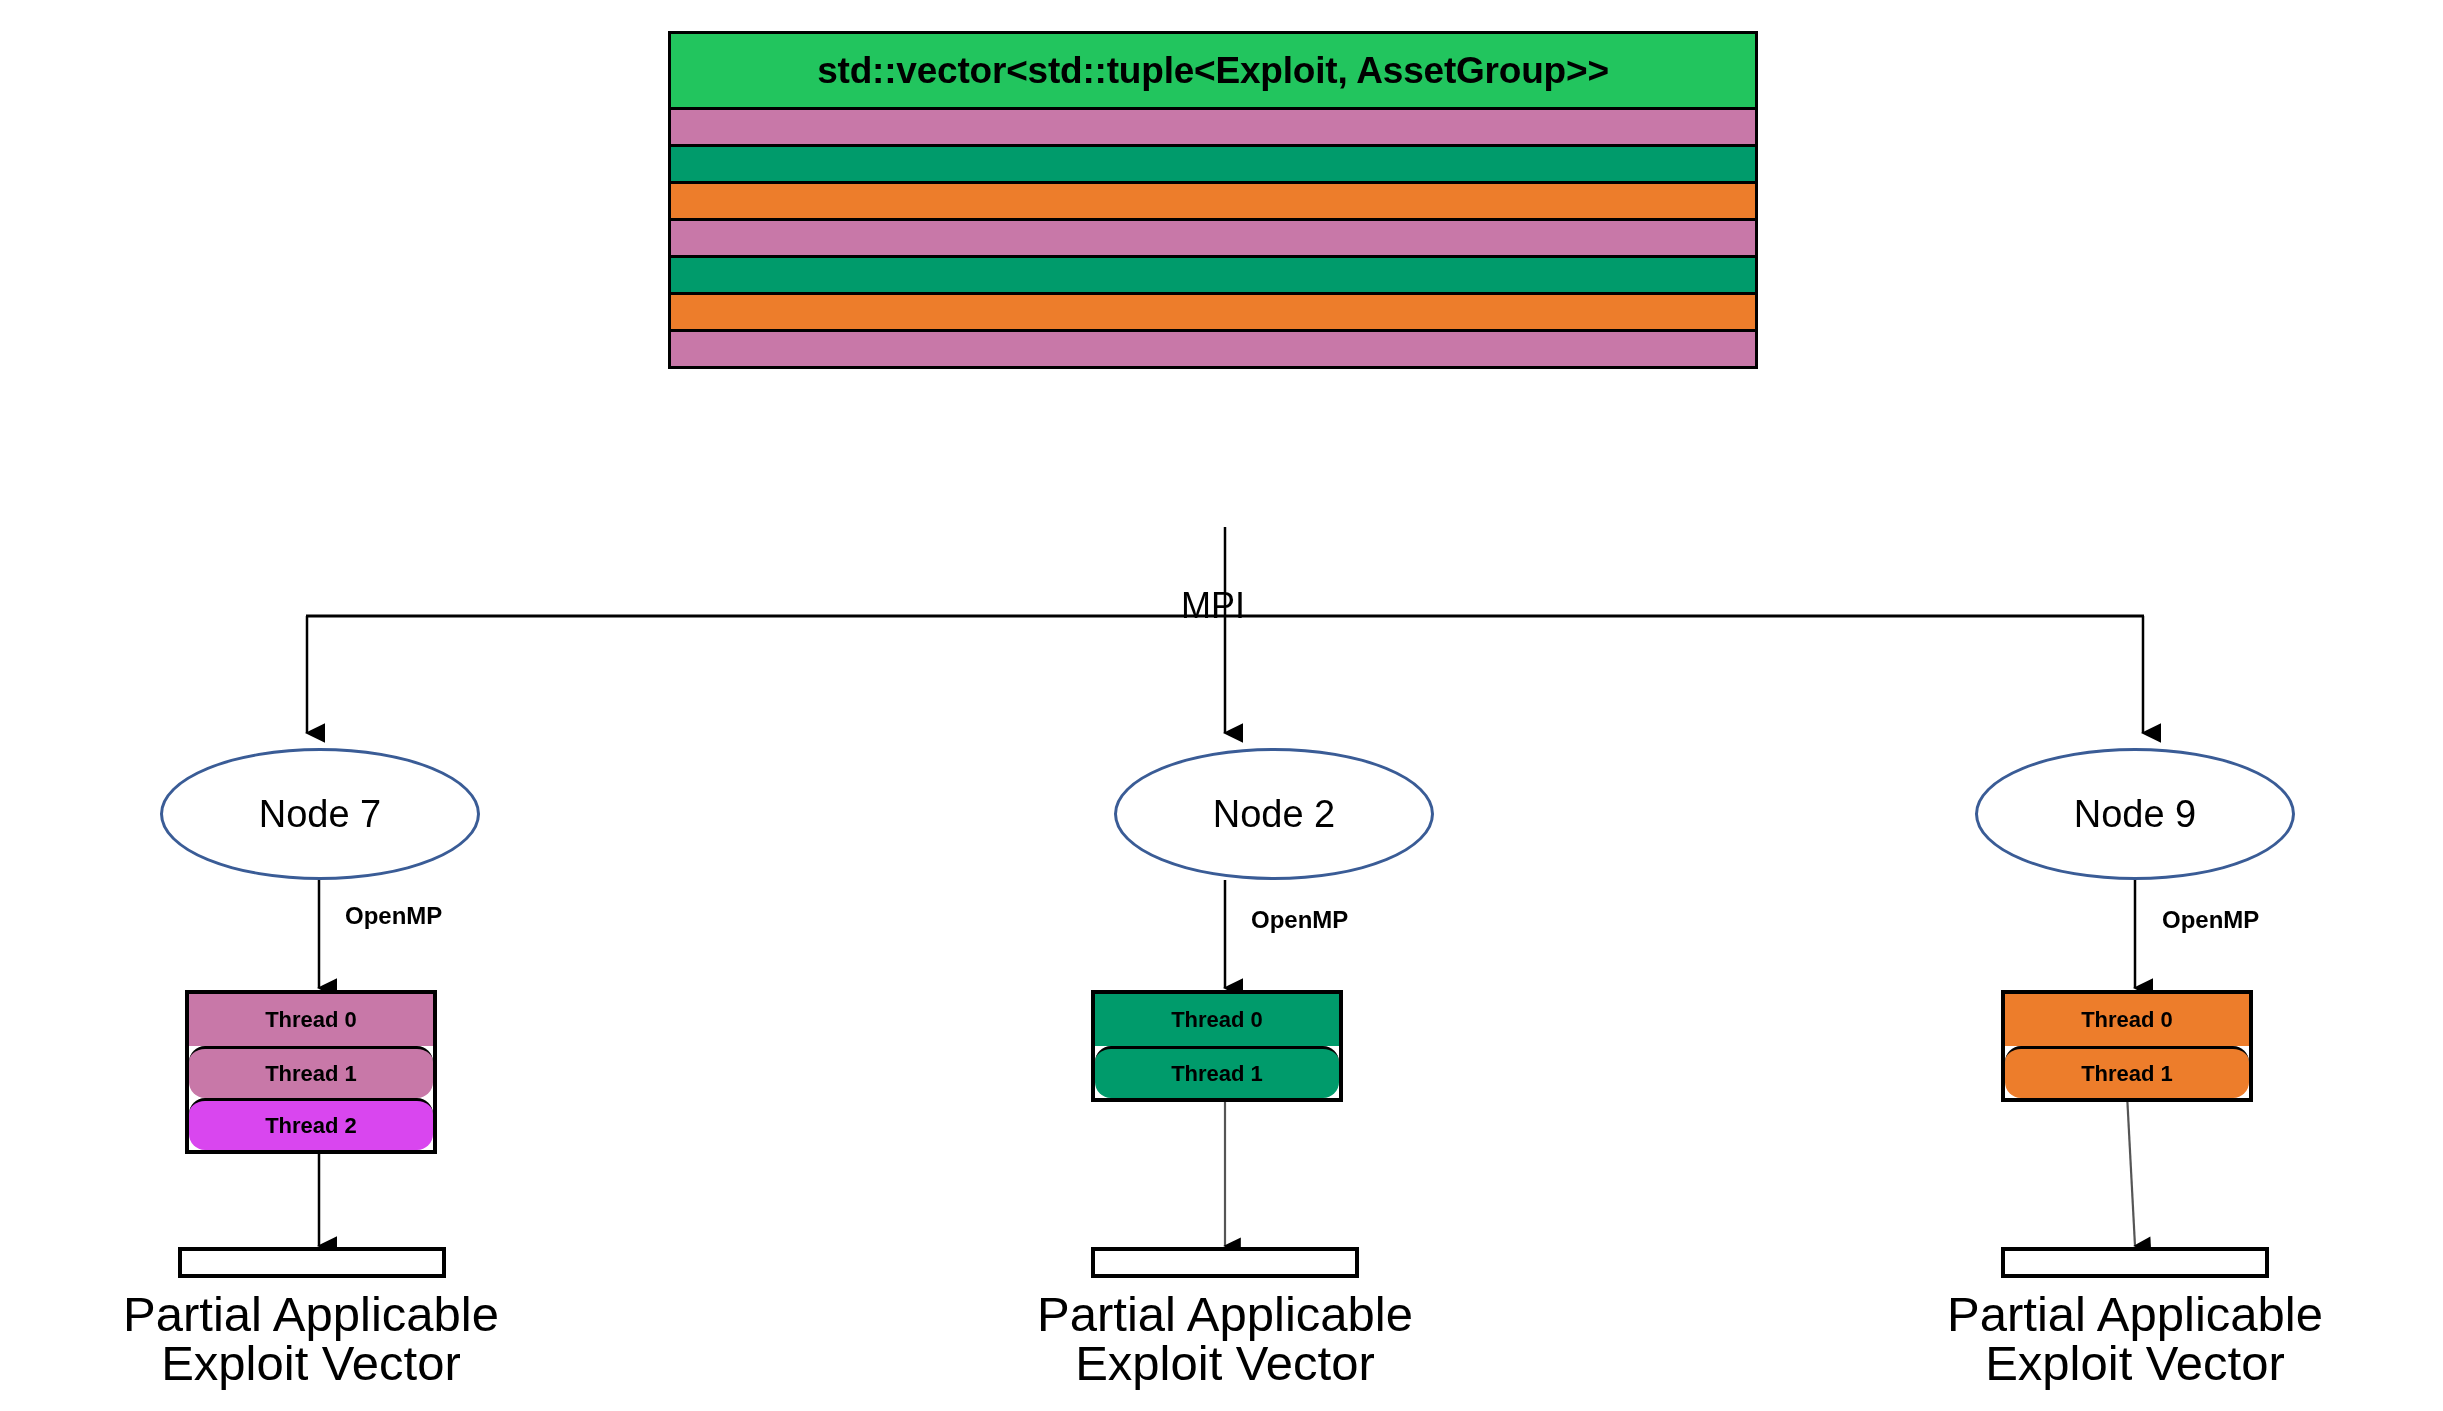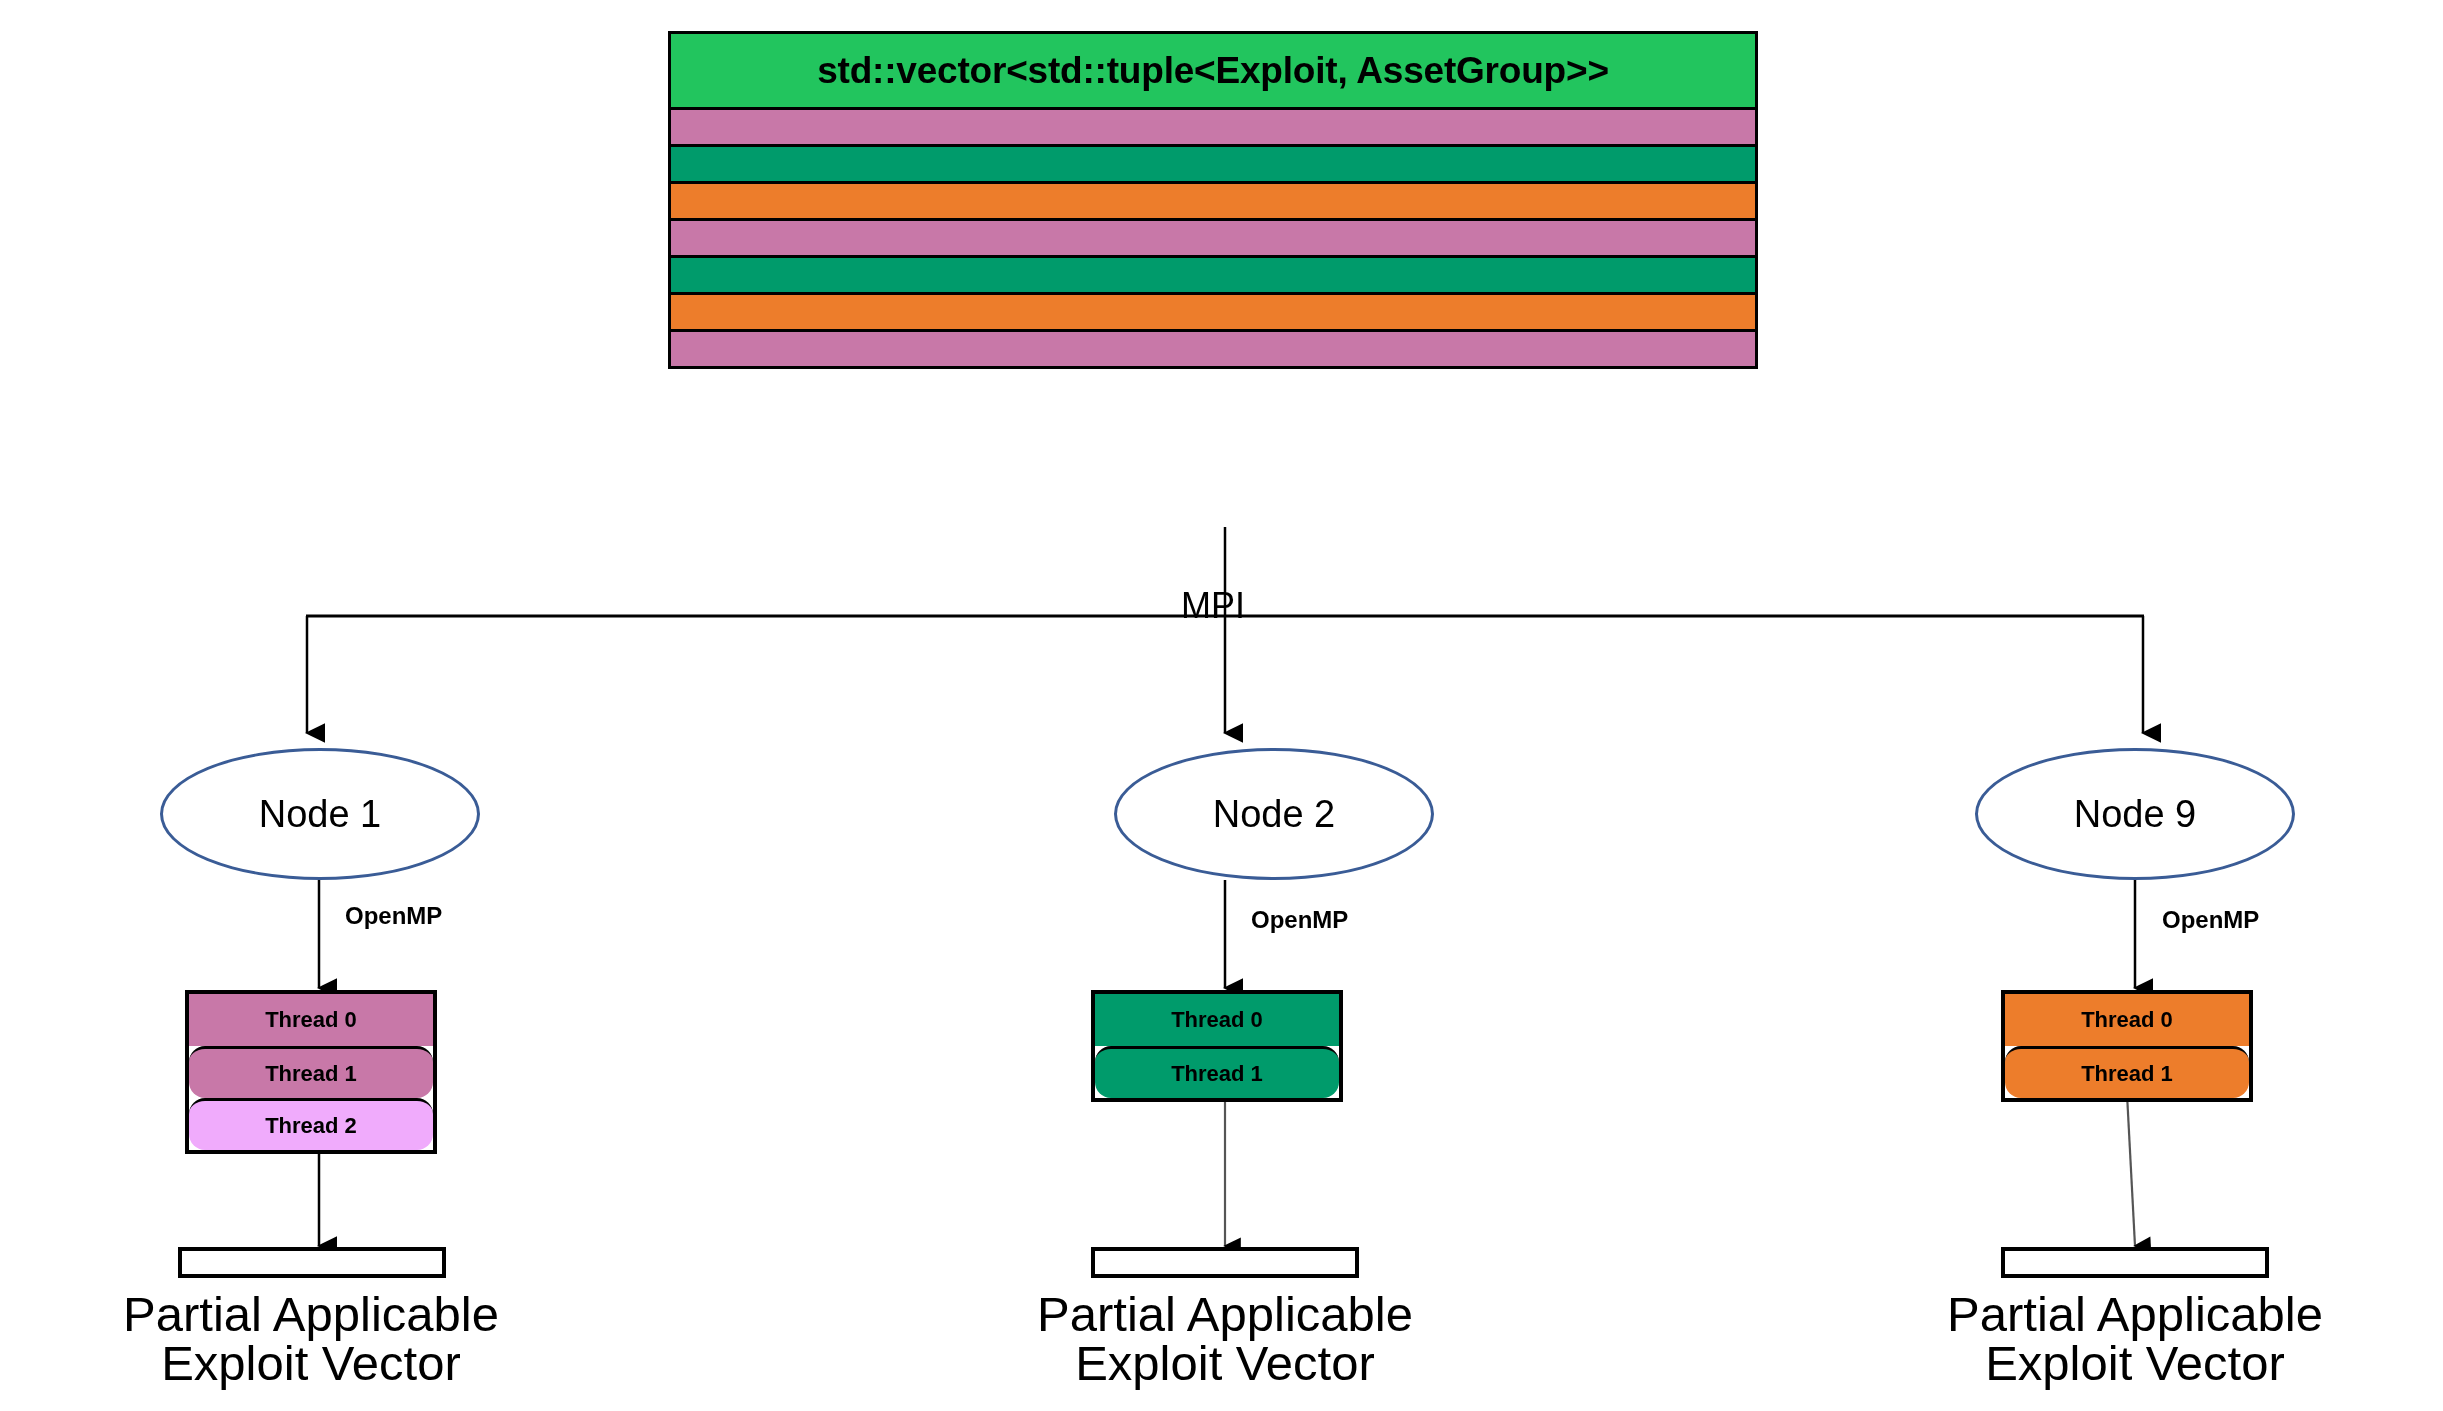--- a/index.html
+++ b/index.html
@@ -177,27 +177,27 @@
     <line x1="319" y1="1146" x2="319" y2="1246" stroke="#000000" stroke-width="2.5" marker-end="url(#arrowhead)"></line>
 
     <line x1="1225" y1="880" x2="1225" y2="988" stroke="#000000" stroke-width="2.5" marker-end="url(#arrowhead)"></line>
     <line x1="1225" y1="1094" x2="1225" y2="1246" stroke="#555555" stroke-width="2.2" marker-end="url(#arrowhead)"></line>
 
     <line x1="2135" y1="880" x2="2135" y2="988" stroke="#000000" stroke-width="2.5" marker-end="url(#arrowhead)"></line>
     <line x1="2127" y1="1094" x2="2135" y2="1246" stroke="#555555" stroke-width="2.2" marker-end="url(#arrowhead)"></line>
   </svg>
 
   <div class="node-ellipse" style="left:160px; top:748px;">
-    <span>Node 1</span>
+    <span>Node 7</span>
   </div>
   <div class="openmp-label" style="left:345px; top:902px;">OpenMP</div>
   <div class="thread-box" id="thread-box-1" style="left:185px; top:990px;">
       <div class="thread-row" style="background: rgb(200, 120, 168);">Thread 0</div>
       <div class="thread-row" style="background: rgb(200, 120, 168);">Thread 1</div>
-      <div class="thread-row" style="background: #f0abfc;">Thread 2</div>
+      <div class="thread-row" style="background: #d946ef;">Thread 2</div>
     </div>
   <div class="output-box" style="left:178px; top:1247px;"></div>
   <div class="output-caption" style="left:101px; top:1290px;">
     <span>Partial Applicable</span>
     <span>Exploit Vector</span>
   </div>
 
   <div class="node-ellipse" style="left:1114px; top:748px;">
     <span>Node 2</span>
   </div>

